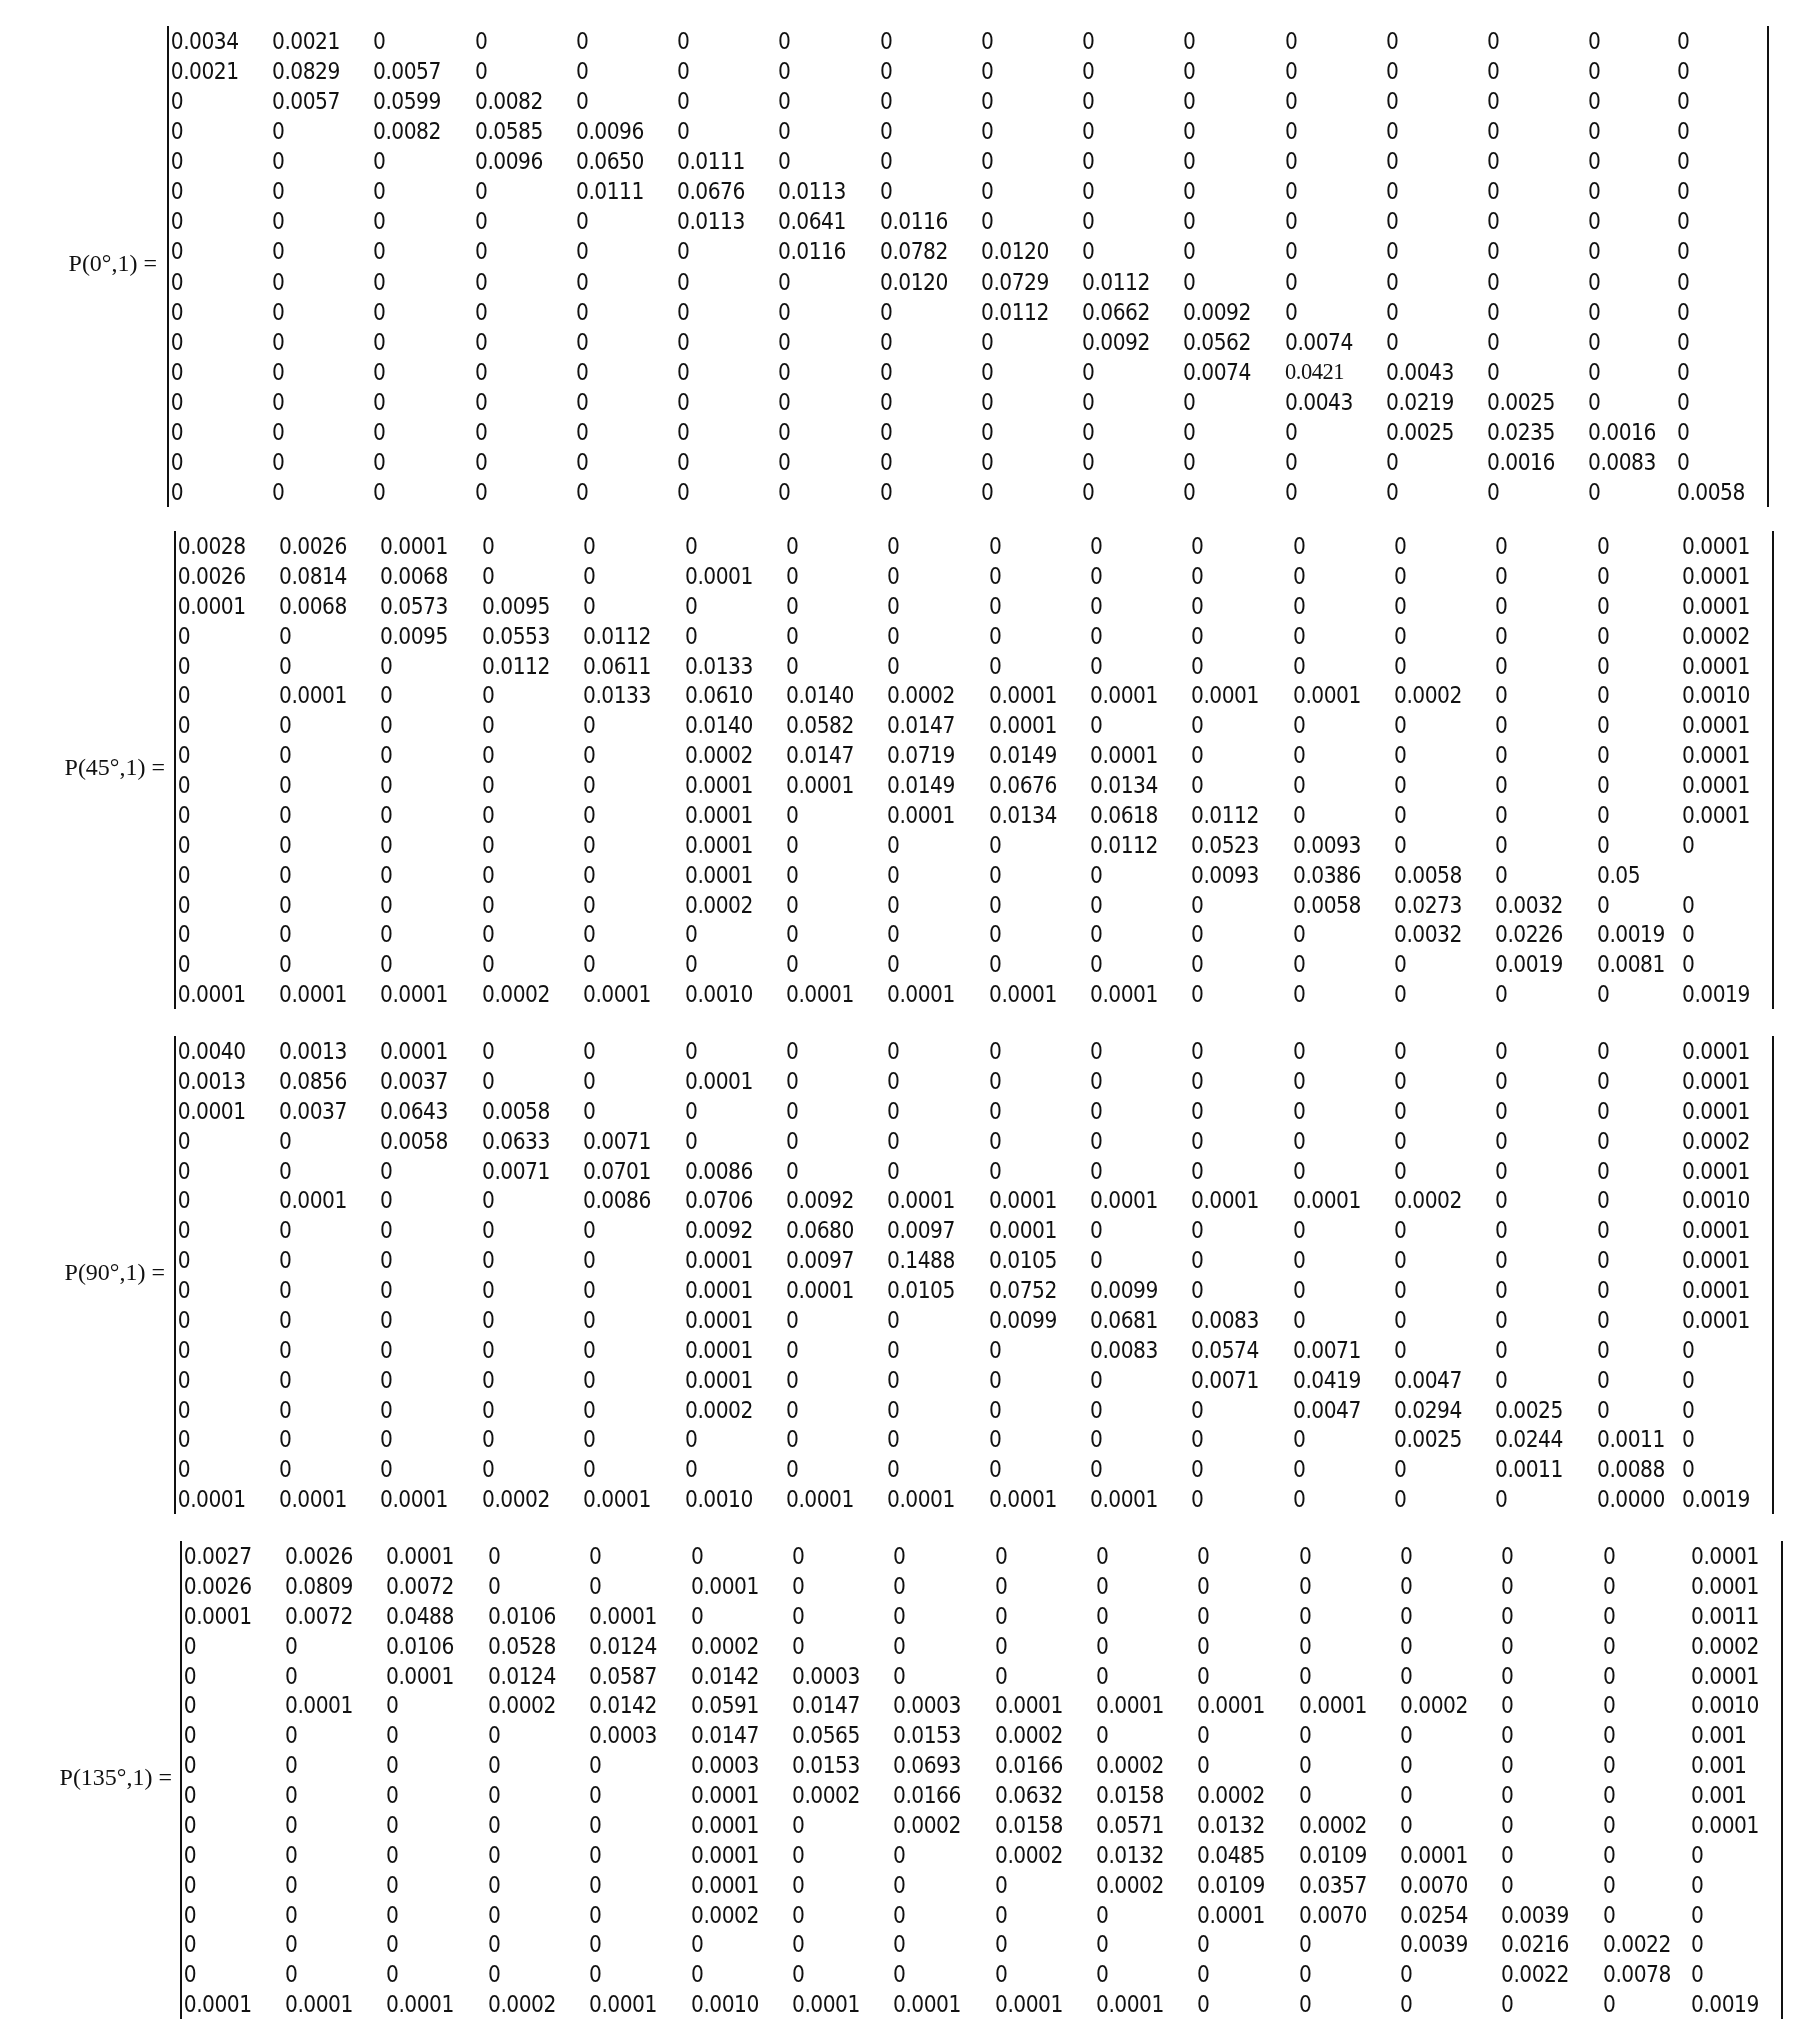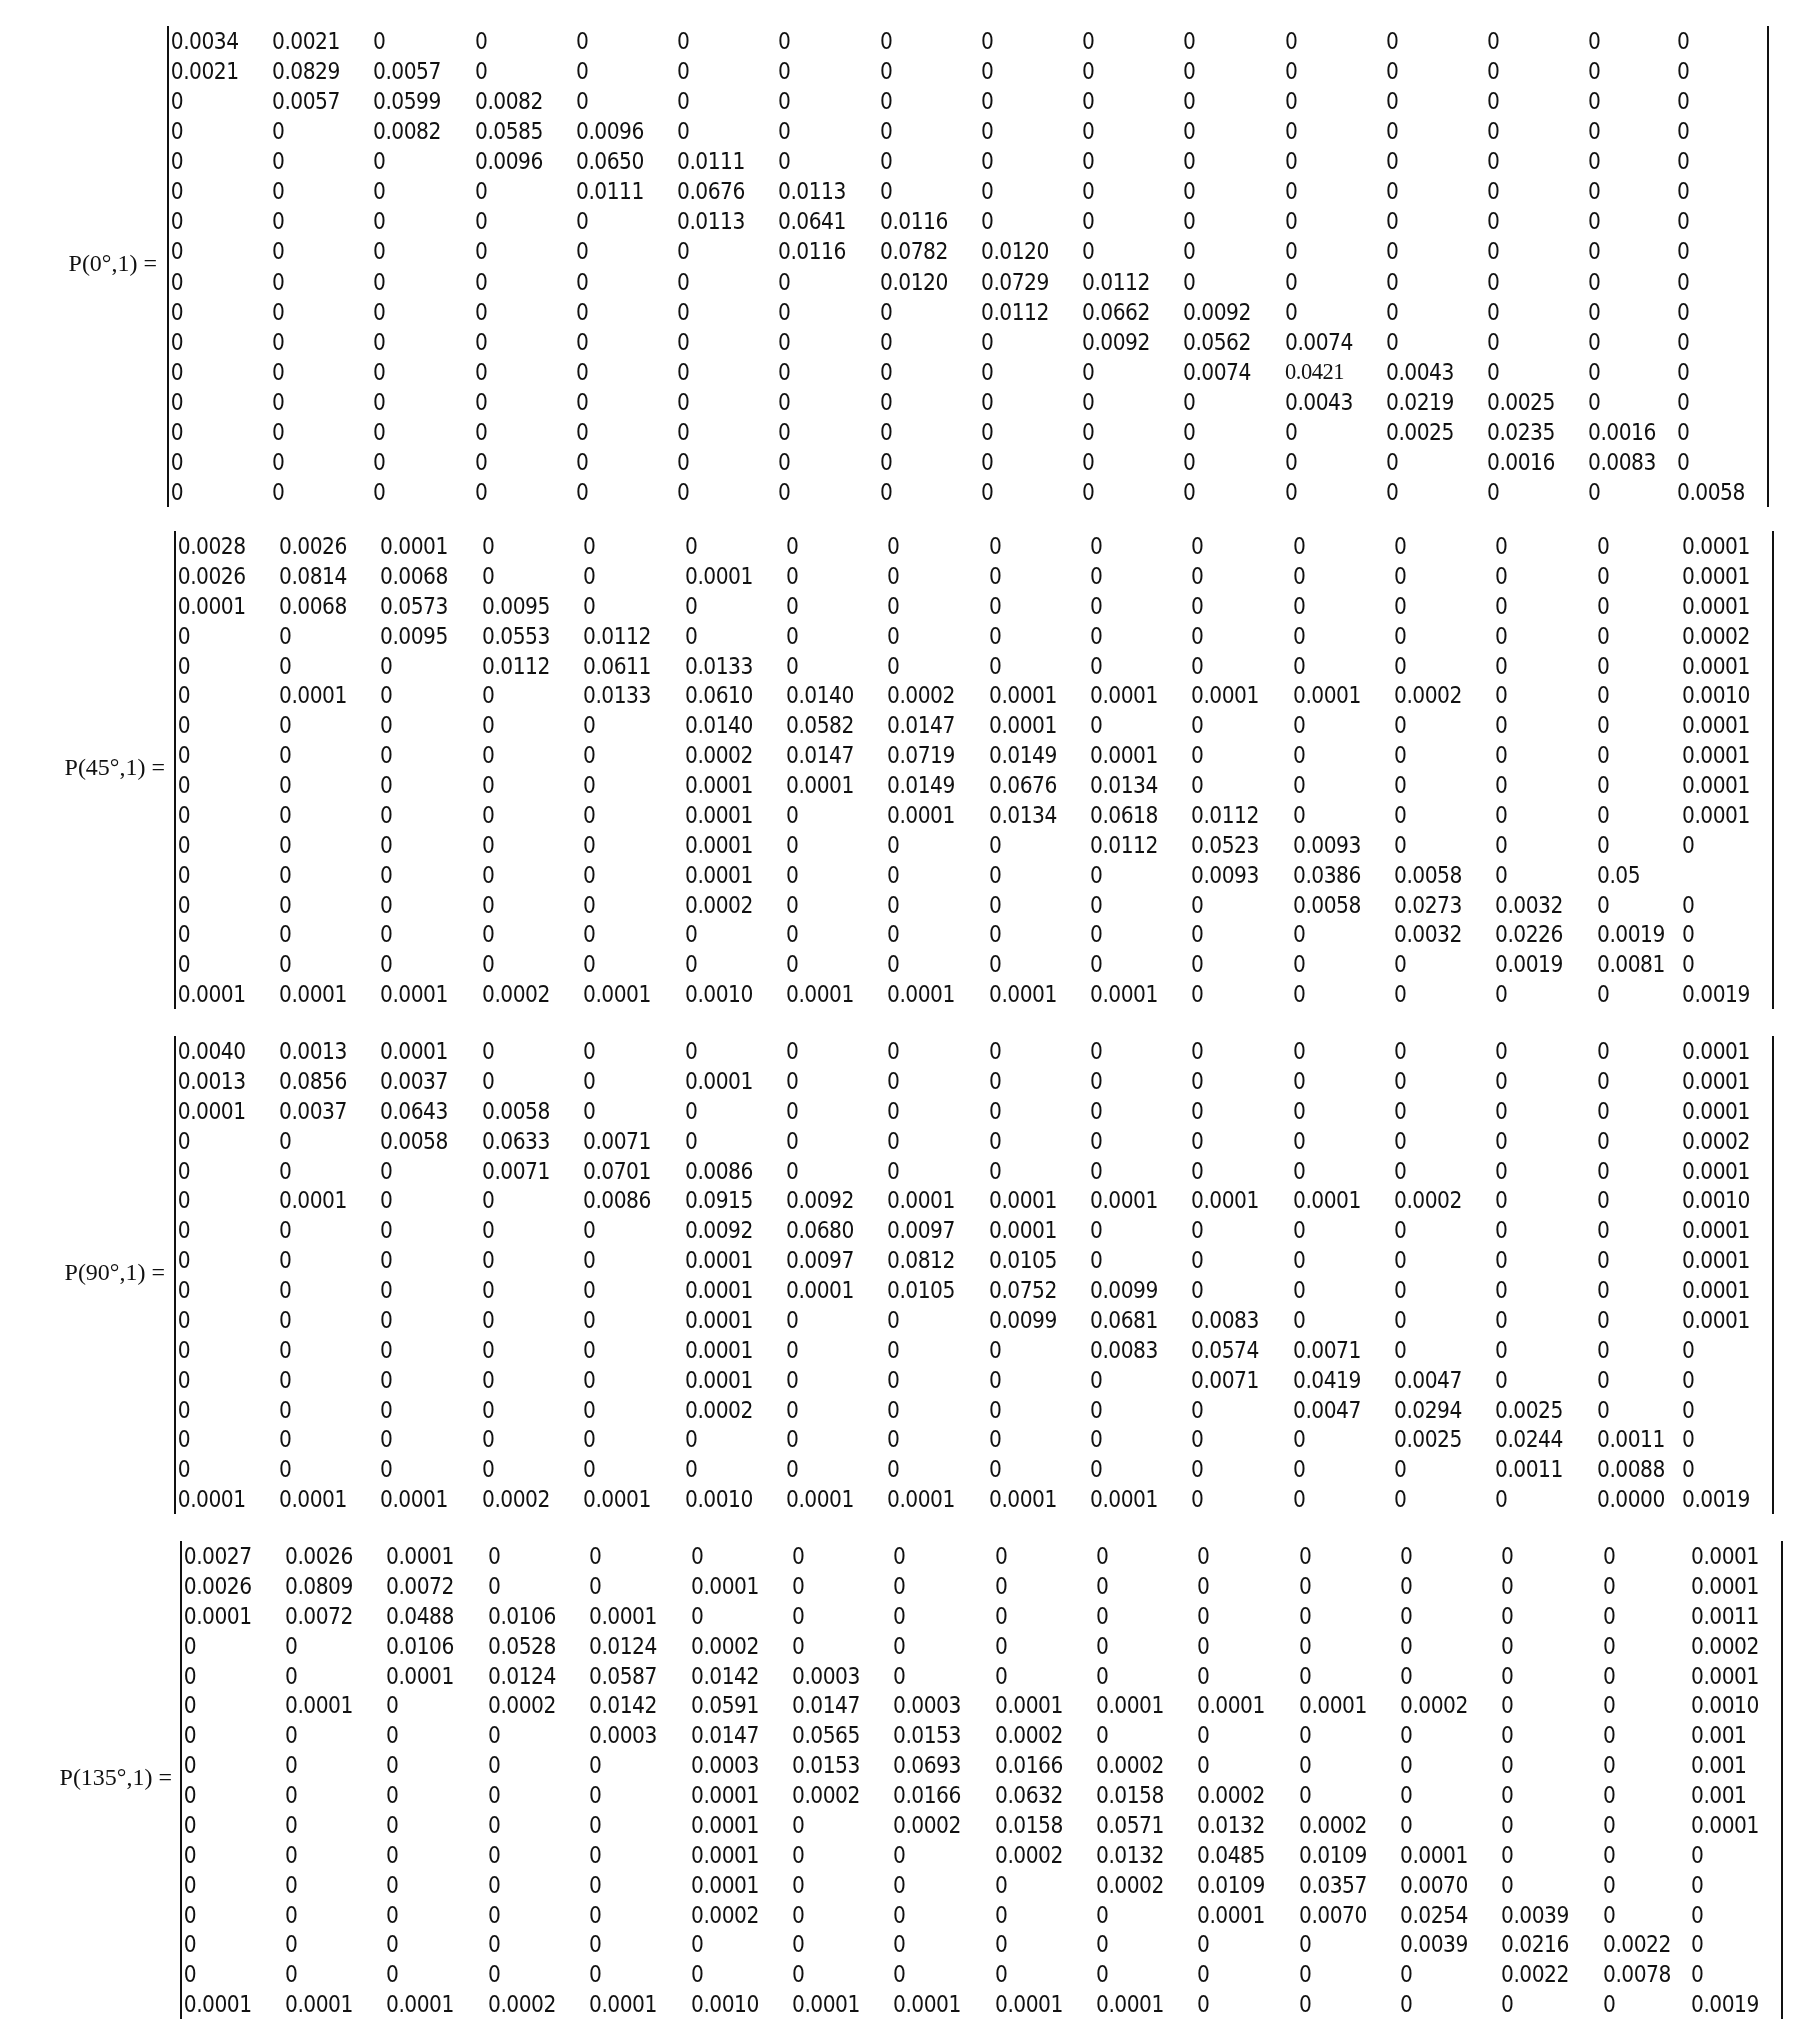--- a/index.html
+++ b/index.html
@@ -695,21 +695,21 @@
           <span class="mcell" style="left: 1319px;">0</span>
           <span class="mcell" style="left: 1421px;">0</span>
           <span class="mcell" style="left: 1506px;">0.0001</span>
         </div>
         <div class="mrow" style="top: 149px; width: 100%;">
           <span class="mcell" style="left: 1.8px;">0</span>
           <span class="mcell" style="left: 103px;">0.0001</span>
           <span class="mcell" style="left: 204px;">0</span>
           <span class="mcell" style="left: 306px;">0</span>
           <span class="mcell" style="left: 407px;">0.0086</span>
-          <span class="mcell" style="left: 509px;">0.0915</span>
+          <span class="mcell" style="left: 509px;">0.0706</span>
           <span class="mcell" style="left: 610px;">0.0092</span>
           <span class="mcell" style="left: 711px;">0.0001</span>
           <span class="mcell" style="left: 813px;">0.0001</span>
           <span class="mcell" style="left: 914px;">0.0001</span>
           <span class="mcell" style="left: 1015px;">0.0001</span>
           <span class="mcell" style="left: 1117px;">0.0001</span>
           <span class="mcell" style="left: 1218px;">0.0002</span>
           <span class="mcell" style="left: 1319px;">0</span>
           <span class="mcell" style="left: 1421px;">0</span>
           <span class="mcell" style="left: 1506px;">0.0010</span>
@@ -733,21 +733,21 @@
           <span class="mcell" style="left: 1506px;">0.0001</span>
         </div>
         <div class="mrow" style="top: 209px; width: 100%;">
           <span class="mcell" style="left: 1.8px;">0</span>
           <span class="mcell" style="left: 103px;">0</span>
           <span class="mcell" style="left: 204px;">0</span>
           <span class="mcell" style="left: 306px;">0</span>
           <span class="mcell" style="left: 407px;">0</span>
           <span class="mcell" style="left: 509px;">0.0001</span>
           <span class="mcell" style="left: 610px;">0.0097</span>
-          <span class="mcell" style="left: 711px;">0.0812</span>
+          <span class="mcell" style="left: 711px;">0.1488</span>
           <span class="mcell" style="left: 813px;">0.0105</span>
           <span class="mcell" style="left: 914px;">0</span>
           <span class="mcell" style="left: 1015px;">0</span>
           <span class="mcell" style="left: 1117px;">0</span>
           <span class="mcell" style="left: 1218px;">0</span>
           <span class="mcell" style="left: 1319px;">0</span>
           <span class="mcell" style="left: 1421px;">0</span>
           <span class="mcell" style="left: 1506px;">0.0001</span>
         </div>
         <div class="mrow" style="top: 239px; width: 100%;">

